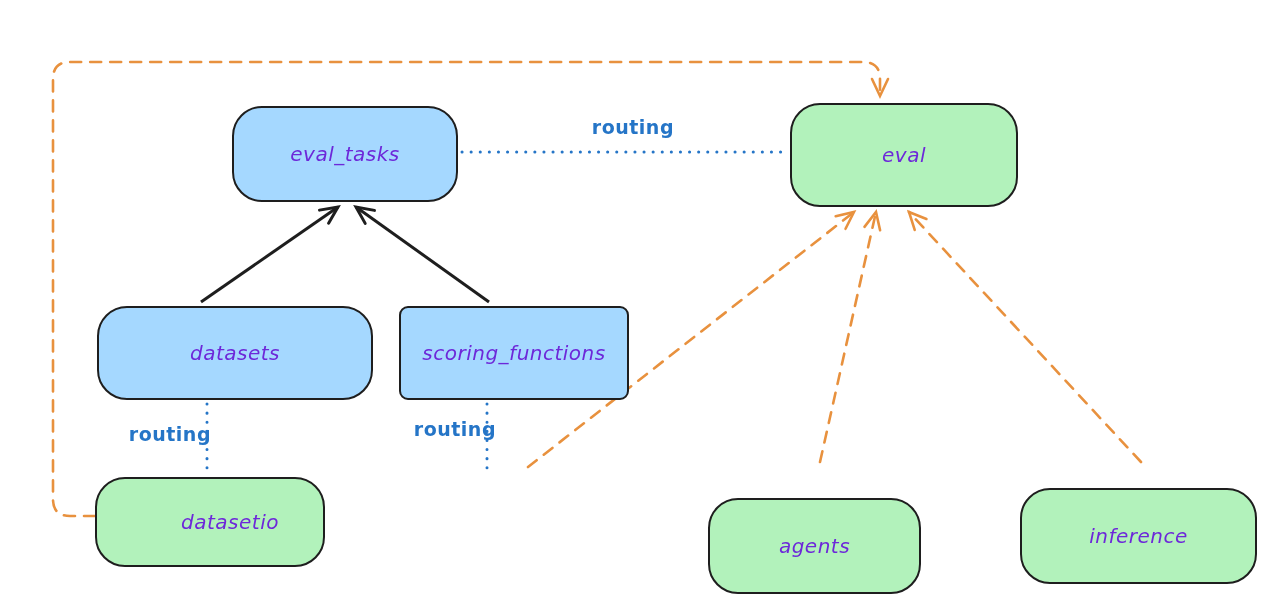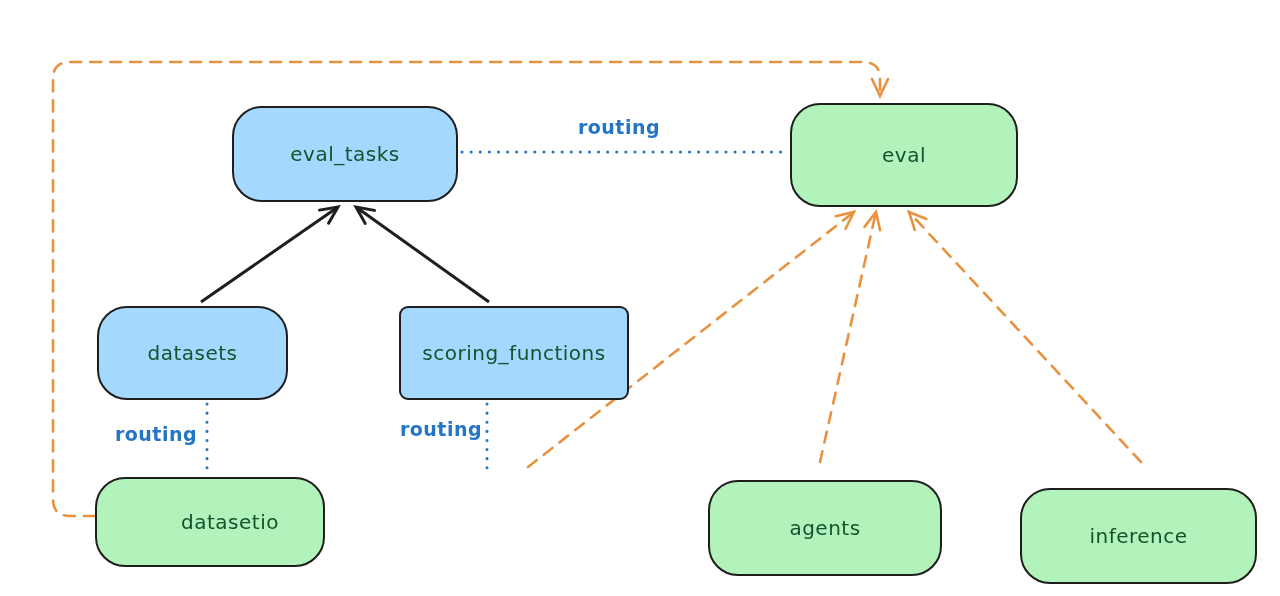--- a/index.html
+++ b/index.html
@@ -19,44 +19,45 @@
   .node {
     position: absolute;
     box-sizing: border-box;
     border: 2.5px solid #1e1e1e;
     border-radius: 30px;
     display: flex;
     align-items: center;
     justify-content: center;
     font-size: 20px;
     letter-spacing: 0.5px;
-    color: #14532d;
+    color: #6d28d9;
     white-space: nowrap;
+    font-style: italic;
   }
   .node.blue  { background: #a5d8ff; }
   .node.green { background: #b2f2bb; }
 
   .edge-label {
     position: absolute;
     width: 110px;
-    text-align: center;
+    text-align: right;
     font-size: 19px;
     font-weight: 600;
     letter-spacing: 0.5px;
     color: #2575c7;
   }
 
   
   #n-eval-tasks        { left: 232px;  top: 106px; width: 226px; height: 96px;  }
   #n-eval              { left: 790px;  top: 103px; width: 228px; height: 104px; text-align: center; }
-  #n-datasets          { left: 97px;   top: 306px; width: 191px; height: 94px;  }
+  #n-datasets          { left: 97px;   top: 306px; width: 276px; height: 94px;  }
   #n-scoring-functions { left: 399px;  top: 306px; width: 230px; height: 94px; border-radius: 9px;  }
   #n-datasetio         { left: 95px;   top: 477px; width: 230px; height: 90px; padding-left: 40px;  }
   #n-scoring           { left: 387px;  top: 473px; width: 233px; height: 93px;  }
-  #n-agents            { left: 708px;  top: 480px; width: 234px; height: 96px;  }
+  #n-agents            { left: 708px;  top: 498px; width: 213px; height: 96px;  }
   #n-inference         { left: 1020px; top: 488px; width: 237px; height: 96px;  }
 
   
   #lbl-routing-main     { left: 564px; top: 116px; }
   #lbl-routing-datasets { left: 101px; top: 423px; }
   #lbl-routing-scoring  { left: 386px; top: 418px; }
 
   .edge-solid  { stroke: #1e1e1e; stroke-width: 3;   fill: none; }
   .edge-dotted { stroke: #2575c7; stroke-width: 3;   fill: none; stroke-linecap: round; stroke-dasharray: 0.1 9; }
   .edge-dashed { stroke: #e8913e; stroke-width: 2.6; fill: none; stroke-linecap: round; stroke-dasharray: 11 9; }

